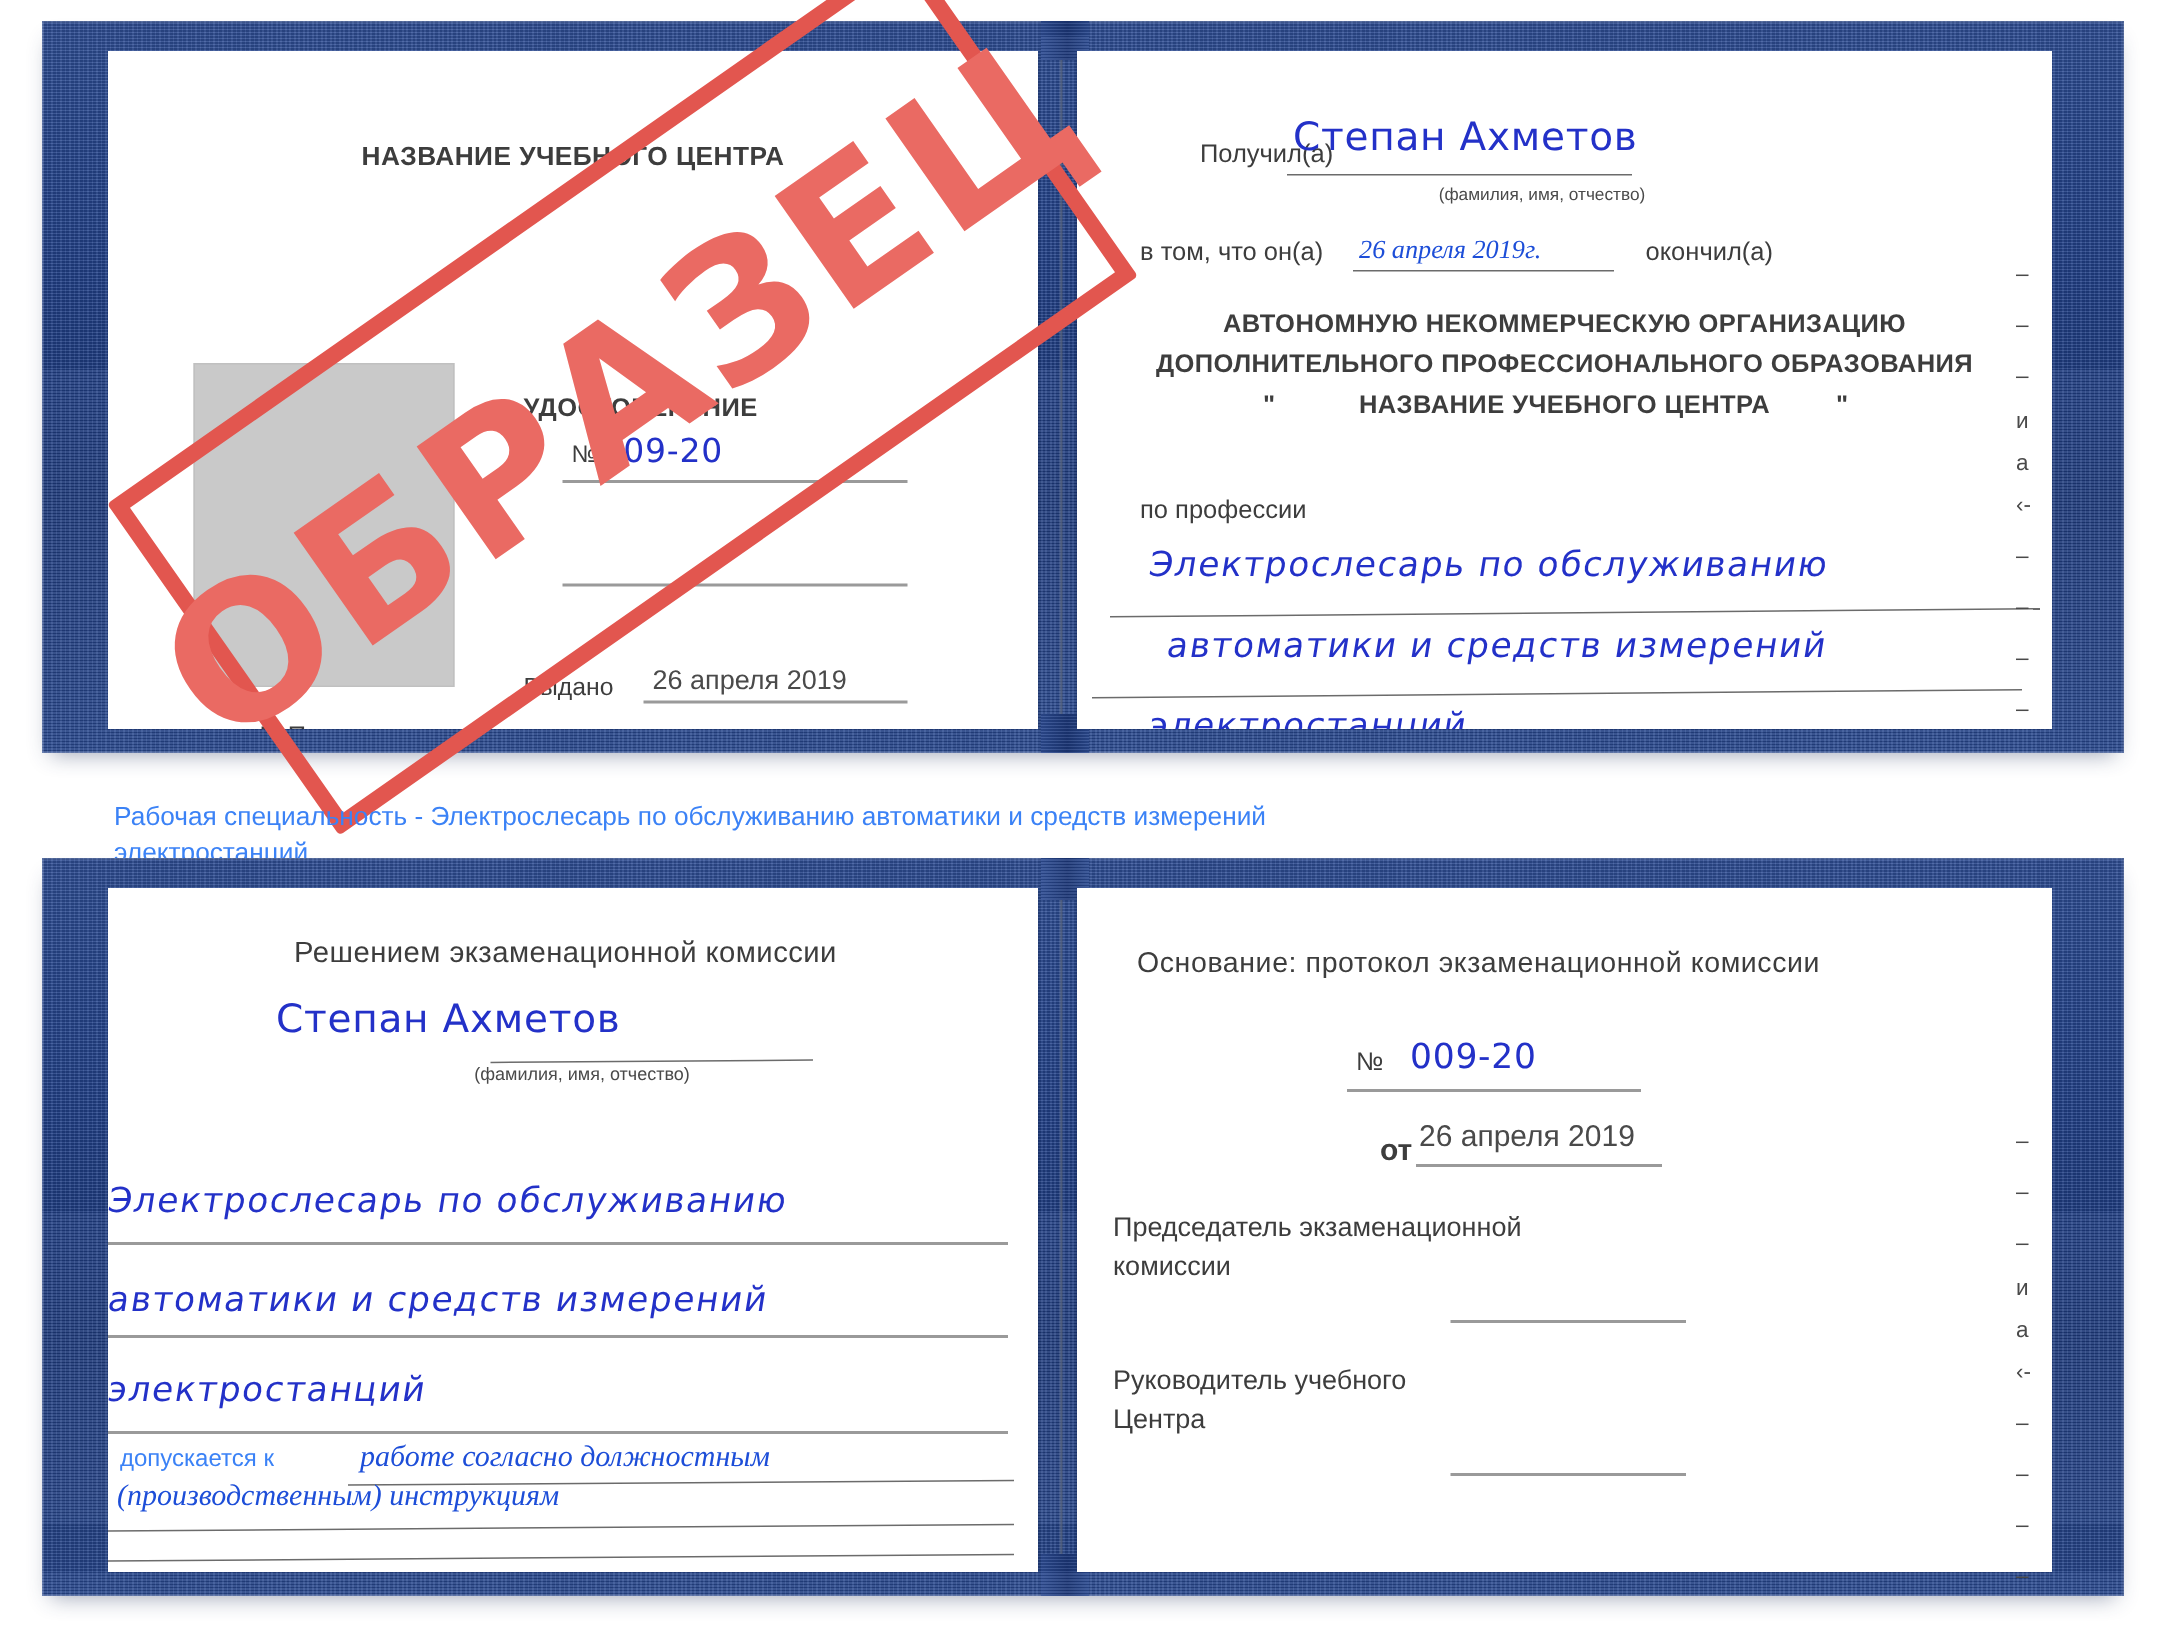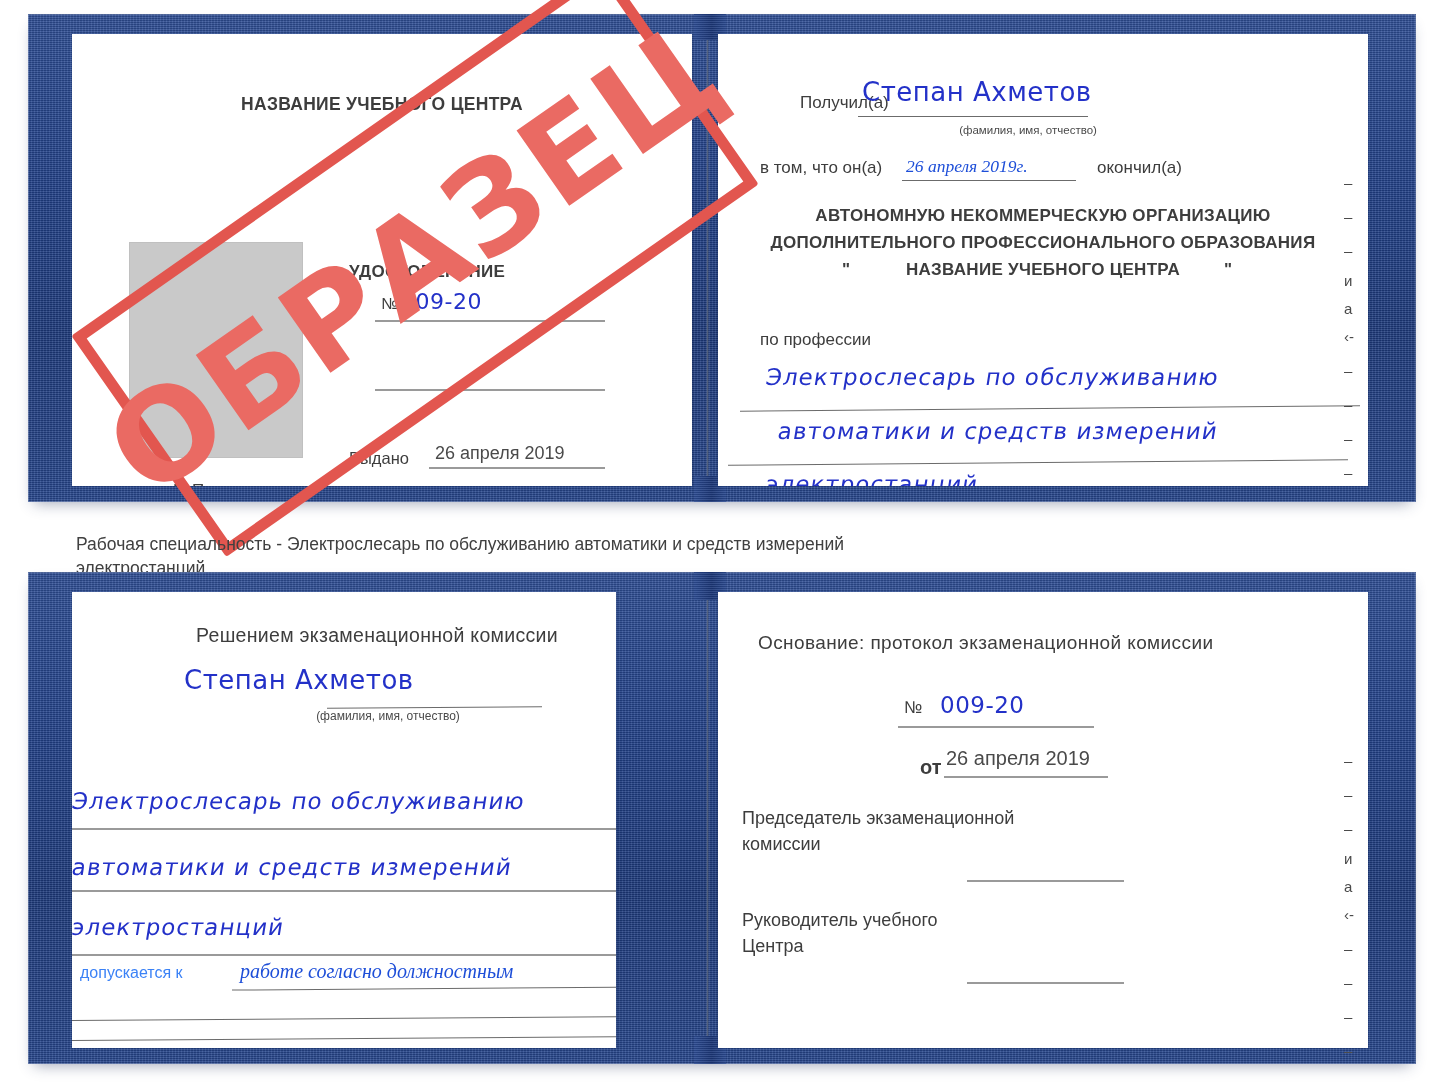--- a/index.html
+++ b/index.html
@@ -44,21 +44,21 @@
 
   
   .stamp{position:absolute;transform:rotate(-35deg);transform-origin:center center;
          pointer-events:none;}
   .stamp-frame{position:absolute;inset:0;border:11px solid #e2564f;border-radius:3px;}
   .stamp-text{position:absolute;inset:0;display:flex;align-items:center;justify-content:center;
       font-family:"DejaVu Sans",sans-serif;font-weight:bold;color:#ea6a63;
       font-size:126px;letter-spacing:4px;}
 
   
-  .caption{position:absolute;font-size:17.5px;color:#404040;line-height:1.35;
+  .caption{position:absolute;font-size:17.5px;color:#3b82f6;line-height:1.35;
            font-family:"Liberation Sans",sans-serif;}
 
   
   .edge-glyph{position:absolute;font-size:15px;color:#4a4a4a;}
 </style>
 </head>
 <body>
 
 <div class="cert" style="left:28px;top:14px;width:1388px;height:488px;">
 
@@ -141,41 +141,42 @@
 <div class="caption" style="left:76px;top:533px;width:1030px;">
   <div>Рабочая специальность - Электрослесарь по обслуживанию автоматики и средств измерений</div>
   <div>электростанций</div>
 </div>
 
 <div class="cert" style="left:28px;top:572px;width:1388px;height:492px;">
 
   <div class="cert-shadow" style="inset:0;"></div>
   <div class="cover"></div>
 
-  <div class="page left" style="left:44px;top:20px;width:544px;height:456px;">
+  <div class="page left" style="left:44px;top:20px;width:620px;height:456px;">
 
     <div class="t center" style="left:0;top:32px;width:610px;font-size:19.5px;color:#3d3d3d;letter-spacing:.3px;">Решением экзаменационной комиссии</div>
 
     <div class="t hand" style="left:112px;top:74px;font-size:26px;">Степан Ахметов</div>
     <div class="line thin" style="left:255px;top:115px;width:215px;transform:rotate(-0.4deg);"></div>
     <div class="t center" style="left:206px;top:118px;width:220px;font-size:12px;color:#4a4a4a;">(фамилия, имя, отчество)</div>
 
 
     <div class="t hand-i" style="left:-2px;top:196px;font-size:23px;">Электрослесарь по обслуживанию</div>
     <div class="line" style="left:0px;top:236px;width:600px;"></div>
 
     <div class="t hand-i" style="left:-2px;top:262px;font-size:23px;">автоматики и средств измерений</div>
     <div class="line" style="left:0px;top:298px;width:600px;"></div>
 
     <div class="t hand-i" style="left:-2px;top:322px;font-size:23px;">электростанций</div>
     <div class="line" style="left:0px;top:362px;width:600px;"></div>
 
     <div class="t" style="left:8px;top:372px;font-size:16px;color:#3b82f6;">допускается к</div>
     <div class="t ital" style="left:168px;top:368px;font-size:20px;">работе согласно должностным</div>
     <div class="line thin" style="left:160px;top:396px;width:444px;transform:rotate(-0.4deg);"></div>
+    <div class="t ital" style="left:6px;top:394px;font-size:20px;">(производственным) инструкциям</div>
     <div class="line thin" style="left:0px;top:426px;width:604px;transform:rotate(-0.4deg);"></div>
     <div class="line thin" style="left:0px;top:446px;width:604px;transform:rotate(-0.4deg);"></div>
   </div>
 
   <div class="spine" style="left:678px;top:24px;height:452px;"></div>
   <div class="spine-tab" style="left:666px;top:0px;width:32px;height:28px;"></div>
   <div class="spine-tab" style="left:666px;top:464px;width:32px;height:28px;"></div>
 
   <div class="page right" style="left:690px;top:20px;width:650px;height:456px;">
 

